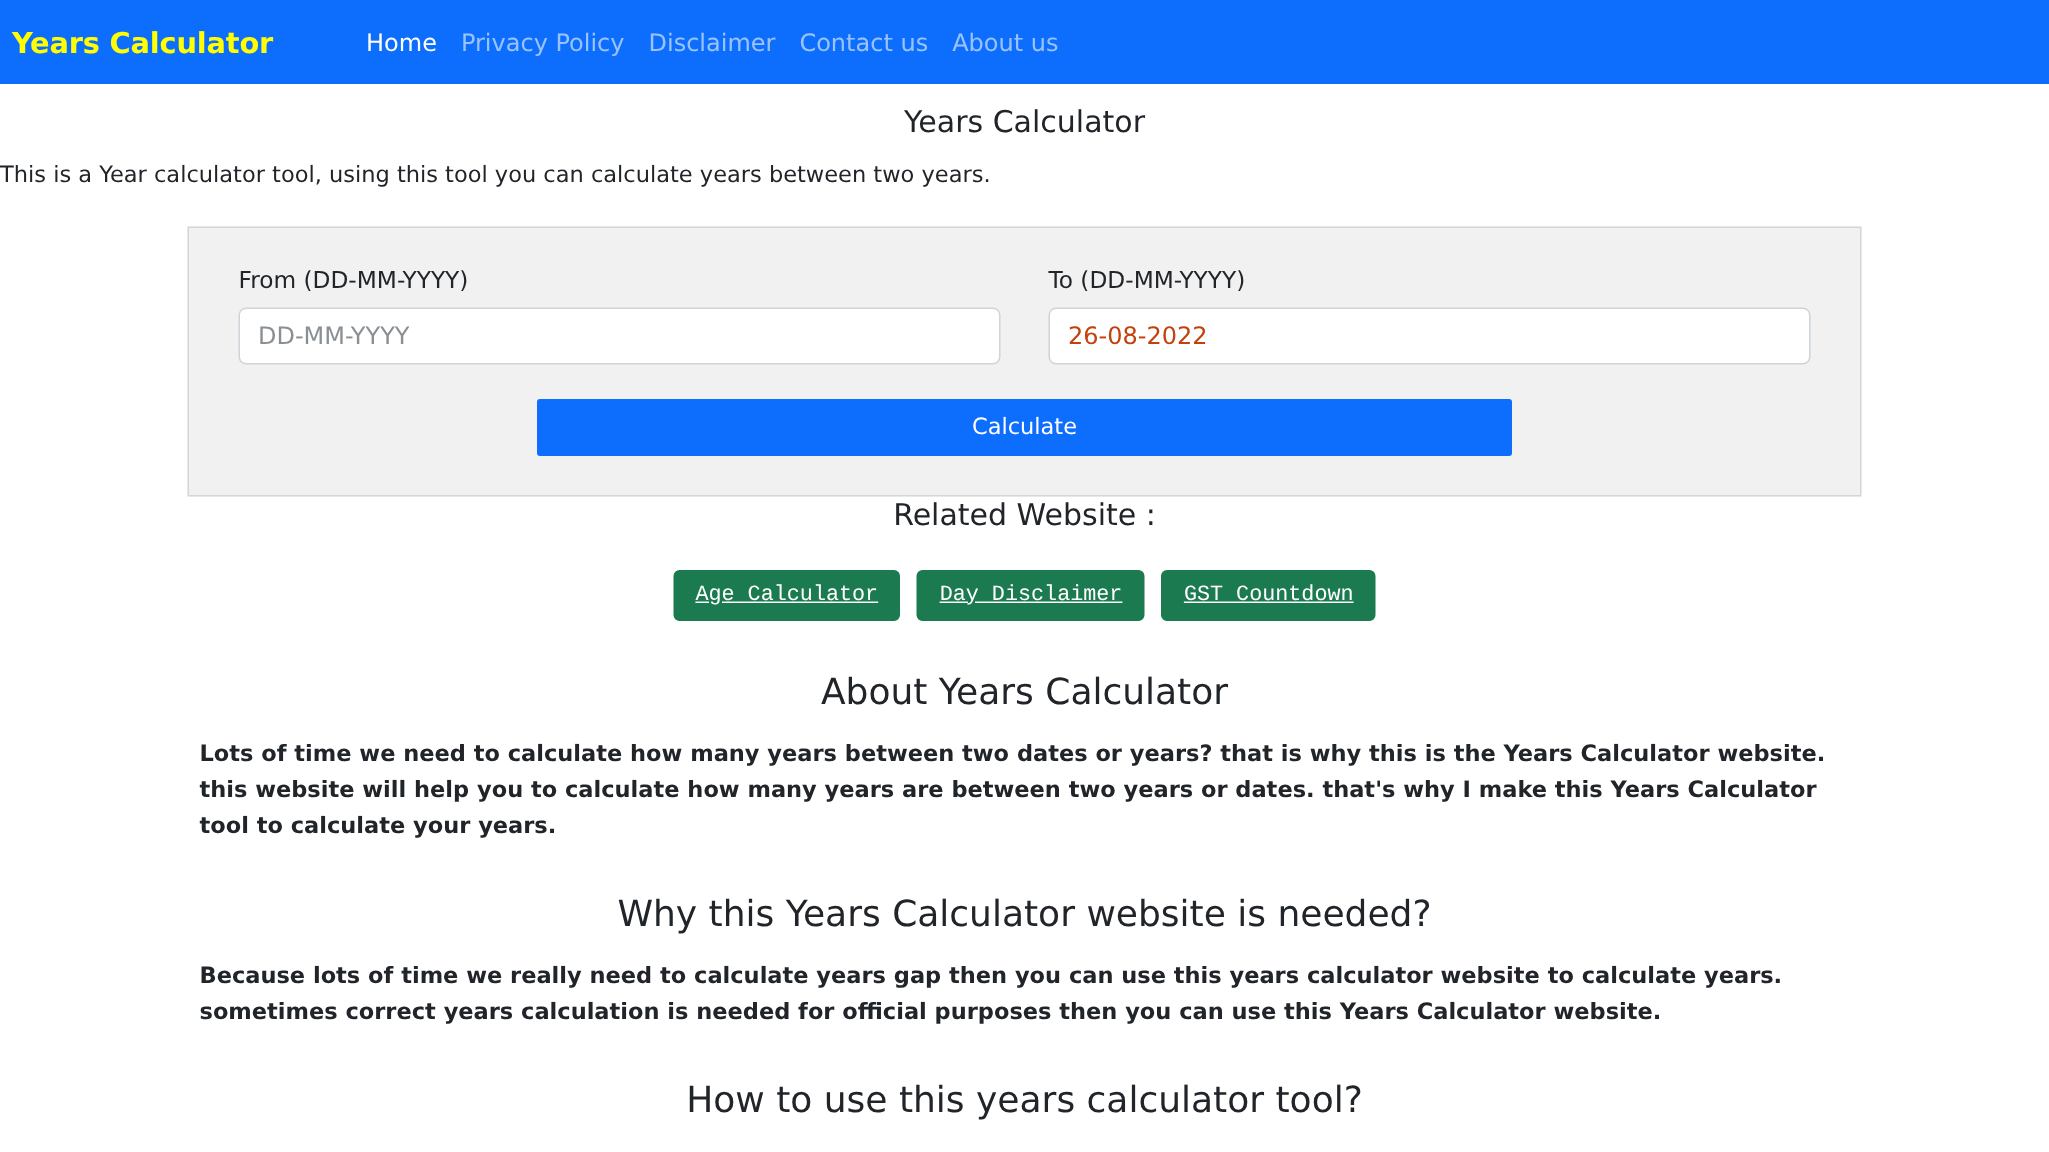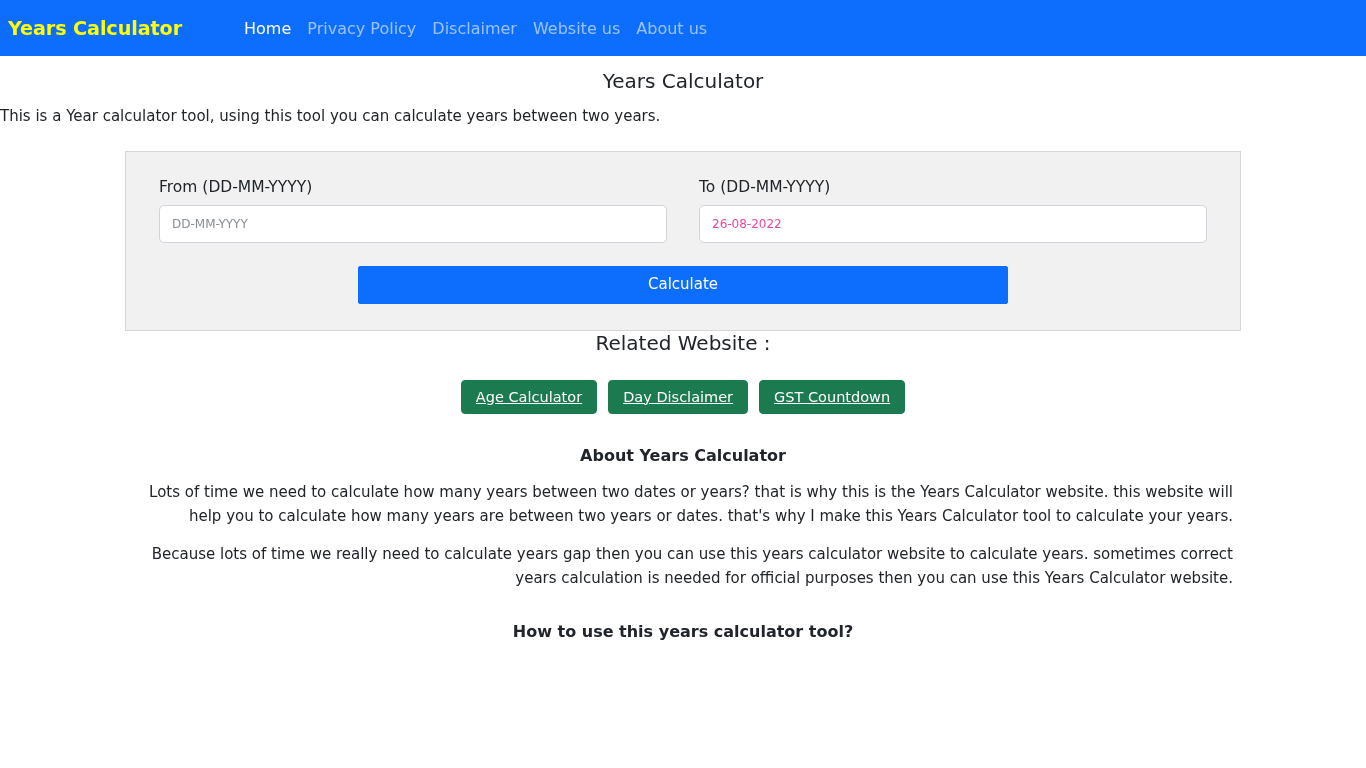--- a/index.html
+++ b/index.html
@@ -98,22 +98,22 @@
     margin-bottom: 9px;
     font-weight: 400;
   }
   .field-input {
     width: 100%;
     height: 38px;
     border: 1px solid #ced4da;
     border-radius: 5px;
     background: #ffffff;
     padding: 6px 12px;
-    font-size: 12px;
-    color: #ec4899;
+    font-size: 16px;
+    color: #c2410c;
     font-family: "DejaVu Sans", "Liberation Sans", sans-serif;
     outline: none;
   }
   .field-input::placeholder { color: #8a8f94; opacity: 1; }
 
   .calc-row {
     display: flex;
     justify-content: center;
     margin-top: 23px;
   }
@@ -136,67 +136,69 @@
     font-size: 20px;
     font-weight: 400;
     color: #212529;
     margin: 0;
   }
   .related-btns {
     display: flex;
     justify-content: center;
     gap: 11px;
     margin-top: 25px;
+    font-family: Liberation Mono, monospace;
   }
   .btn-green {
     background: #1b7a50;
     border: 1px solid #1b7a50;
     border-radius: 4px;
     color: #ffffff;
     font-size: 14.5px;
     padding: 7px 14px;
     text-decoration: underline;
     display: inline-block;
     line-height: 1.25;
     white-space: nowrap;
     cursor: pointer;
   }
 
   
   .sec-title {
     text-align: center;
-    font-size: 16px;
-    font-weight: 700;
+    font-size: 24px;
+    font-weight: 400;
     color: #212529;
     margin: 0;
     padding-top: 32px;
     line-height: 1.25;
   }
   .sec-body {
-    text-align: right;
+    text-align: left;
     font-size: 15px;
     color: #212529;
     line-height: 24px;
     margin: 0;
     padding-top: 14px;
     max-width: 1100px;
     margin-left: auto;
     margin-right: auto;
+    font-weight: bold;
   }
 </style>
 </head>
 <body>
 
 <nav class="navbar">
   <a class="navbar-brand" href="#">Years Calculator</a>
   <div class="nav-links">
     <a class="nav-link active" href="#">Home</a>
     <a class="nav-link" href="#">Privacy Policy</a>
     <a class="nav-link" href="#">Disclaimer</a>
-    <a class="nav-link" href="#">Website us</a>
+    <a class="nav-link" href="#">Contact us</a>
     <a class="nav-link" href="#">About us</a>
   </div>
 </nav>
 
 <div class="page">
 
   <h1 class="page-title">Years Calculator</h1>
   <p class="page-sub">This is a Year calculator tool, using this tool you can calculate years between two years.</p>
 
   <div class="form-card">
@@ -219,19 +221,20 @@
   <div class="related-btns">
     <a class="btn-green" href="#">Age Calculator</a>
     <a class="btn-green" href="#">Day Disclaimer</a>
     <a class="btn-green" href="#">GST Countdown</a>
   </div>
 
   <div class="container">
     <h2 class="sec-title">About Years Calculator</h2>
     <p class="sec-body">Lots of time we need to calculate how many years between two dates or years? that is why this is the Years Calculator website. this website will help you to calculate how many years are between two years or dates. that's why I make this Years Calculator tool to calculate your years.</p>
 
+    <h2 class="sec-title">Why this Years Calculator website is needed?</h2>
     <p class="sec-body">Because lots of time we really need to calculate years gap then you can use this years calculator website to calculate years. sometimes correct years calculation is needed for official purposes then you can use this Years Calculator website.</p>
 
     <h2 class="sec-title">How to use this years calculator tool?</h2>
 
   </div>
 
 </div>
 
 </body></html>

